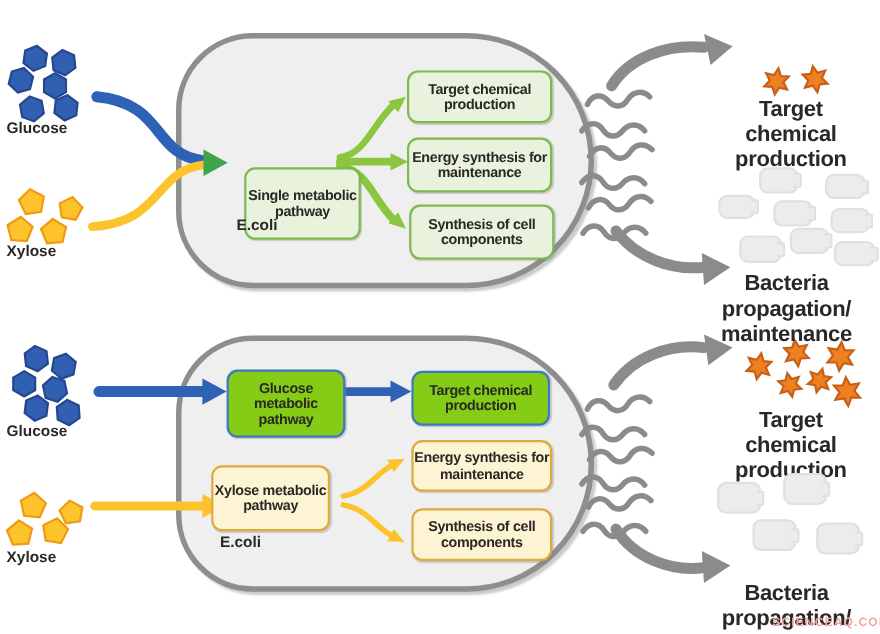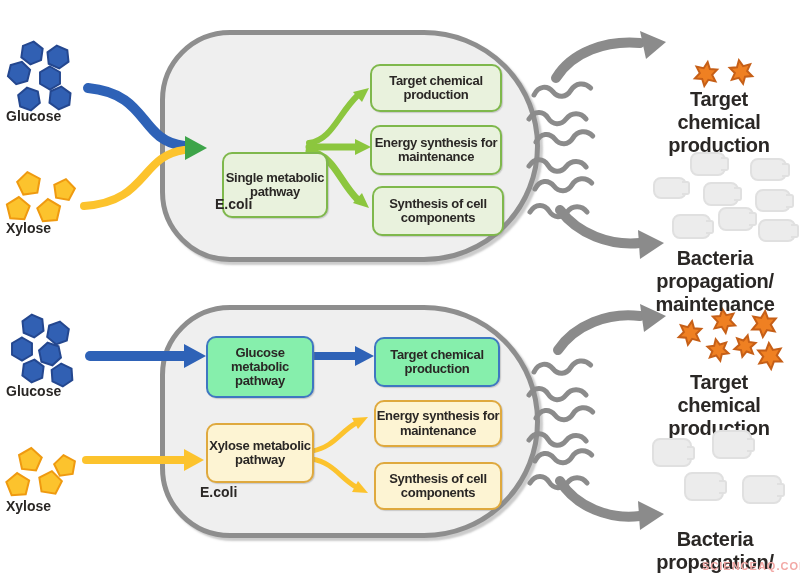--- a/index.html
+++ b/index.html
@@ -5,21 +5,21 @@
   html,body{margin:0;padding:0;background:#fff;}
   #stage{position:relative;width:800px;height:576px;background:#fff;overflow:hidden;
          font-family:"Liberation Sans", sans-serif;color:#2a2725;}
   svg.overlay{position:absolute;left:0;top:0;pointer-events:none;}
   .cell{position:absolute;background:#efefef;border:5px solid #8e8e8e;
         border-radius:70px 116px 116px 70px;box-shadow:3px 3px 2px rgba(140,140,140,.45);}
   .pbox{position:absolute;display:flex;align-items:center;justify-content:center;text-align:center;
         font-weight:bold;font-size:13px;line-height:1.08;letter-spacing:-0.3px;border-radius:10px;
         box-shadow:1px 1px 1px rgba(130,130,130,.35);}
   .green{background:#e9f2dd;border:2px solid #7fb84c;}
-  .blue{background:#86efac;border:2px solid #3f77c1;}
+  .blue{background:#84cc16;border:2px solid #3f77c1;}
   .yellow{background:#fdf4d3;border:2px solid #dfa93e;}
   .lbl{position:absolute;font-weight:bold;text-align:left;font-size:14px;line-height:1.1;}
   .rlbl{position:absolute;font-weight:bold;text-align:center;font-size:20px;line-height:1.14;letter-spacing:-0.3px;}
   .capsule{position:absolute;background:#ececec;border:2px solid #e0e0e0;border-radius:8px;}
   .capsule::after{content:"";position:absolute;right:-5px;top:50%;transform:translateY(-50%);
         width:6px;height:10px;background:#ececec;border:2px solid #e0e0e0;border-left:none;border-radius:0 3px 3px 0;}
   .watermark{position:absolute;font-size:11px;letter-spacing:1px;color:#f2a8a5;font-weight:bold;}
 </style>
 </head>
 <body>
@@ -178,21 +178,21 @@
   <div class="capsule" style="left:755px;top:189px;width:32px;height:19px;"></div>
   <div class="capsule" style="left:672px;top:214px;width:35px;height:21px;"></div>
   <div class="capsule" style="left:718px;top:207px;width:32px;height:20px;"></div>
   <div class="capsule" style="left:758px;top:219px;width:34px;height:19px;"></div>
 
   <div class="lbl" style="left:6px;top:384px;width:74px;">Glucose</div>
   <div class="lbl" style="left:6px;top:499px;width:70px;">Xylose</div>
 
   <div class="pbox blue" style="left:206px;top:336px;width:104px;height:58px;">Glucose metabolic pathway</div>
   <div class="pbox blue" style="left:374px;top:337px;width:122px;height:46px;">Target chemical production</div>
-  <div class="pbox yellow" style="left:206px;top:423px;width:104px;height:56px;">Xylose metabolic pathway</div>
+  <div class="pbox yellow" style="left:192px;top:423px;width:104px;height:56px;">Xylose metabolic pathway</div>
   <div class="pbox yellow" style="left:374px;top:400px;width:124px;height:43px;">Energy synthesis for maintenance</div>
   <div class="pbox yellow" style="left:374px;top:462px;width:124px;height:44px;">Synthesis of cell components</div>
 
   <div class="lbl" style="left:200px;top:485px;width:132px;">
     <div>E.coli</div>
   </div>
 
   <div class="rlbl" style="left:640px;top:371px;width:158px;">
     <div>Target</div>
     <div>chemical production</div>

